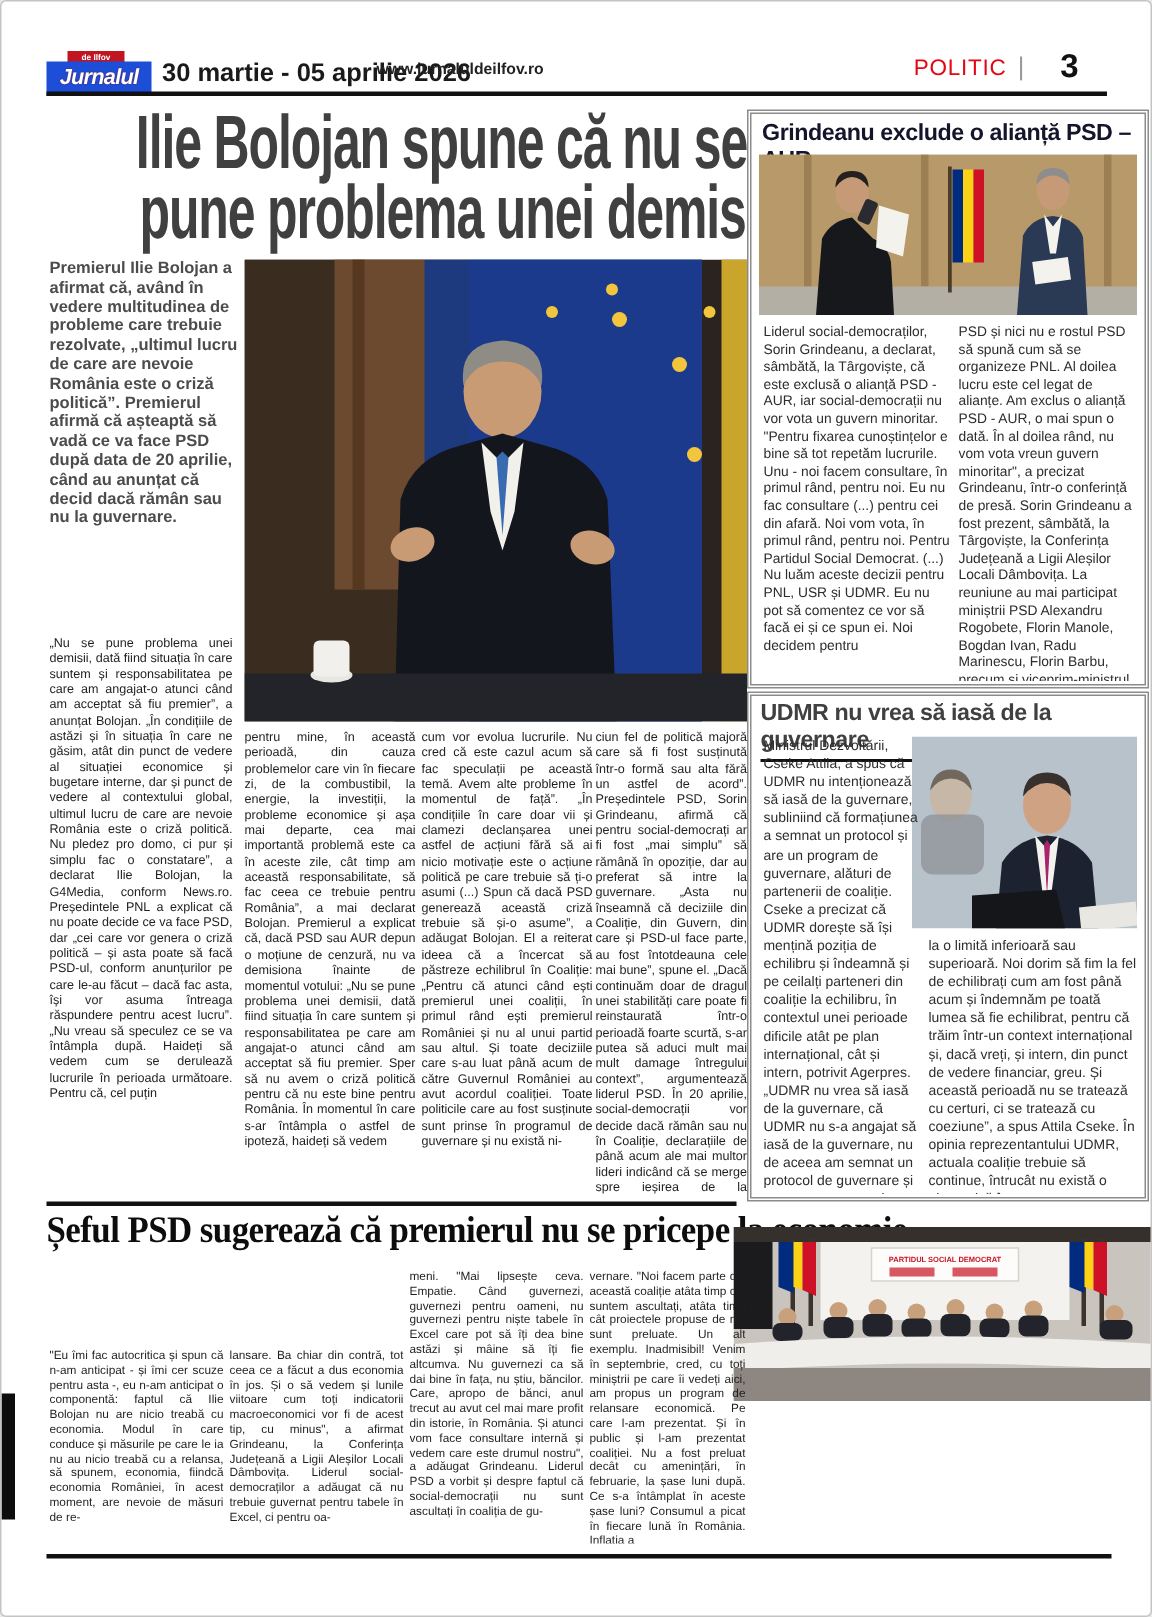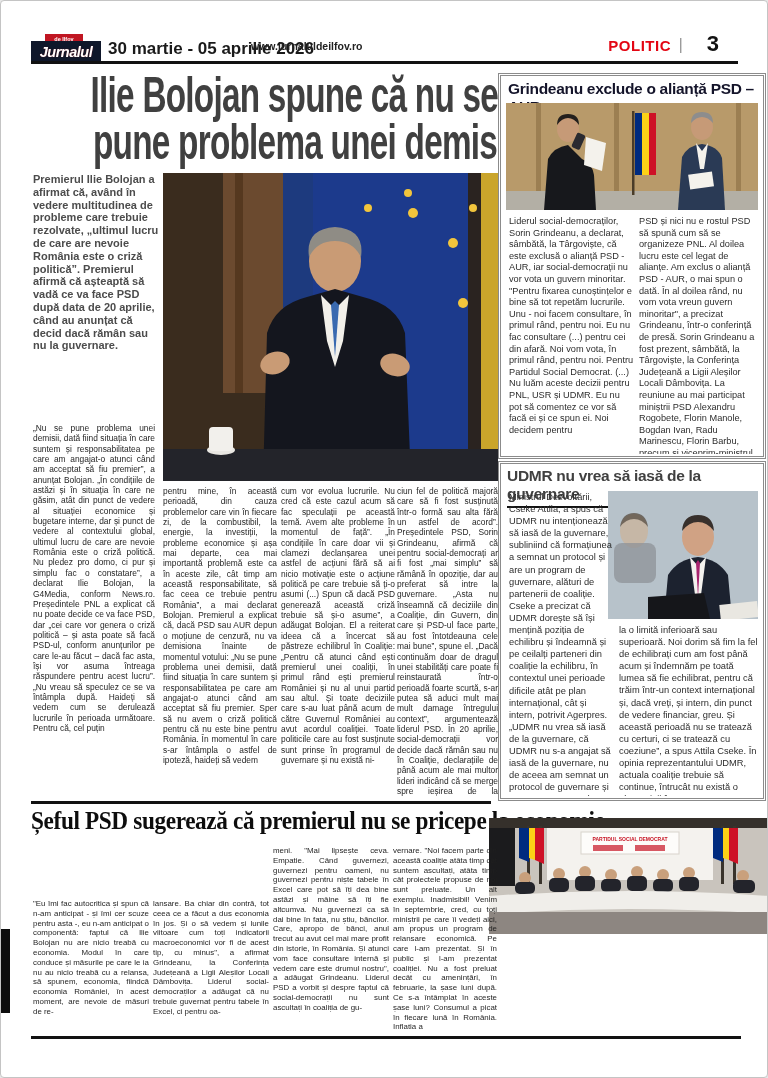--- a/index.html
+++ b/index.html
@@ -5,26 +5,26 @@
   html,body{margin:0;padding:0;background:#e8e8e8;}
   .page{position:relative;width:768px;height:1078px;background:#ffffff;margin:0 auto;
         font-family:"Liberation Sans",sans-serif;overflow:hidden;
         border:1px solid #c4c4c4;border-radius:4px;box-sizing:border-box;}
   .abs{position:absolute;}
 
   
   .logo-box{left:30px;top:33px;width:70px;height:30px;}
   .logo-tab{position:absolute;left:14px;top:0;width:38px;height:10px;background:#c01622;
             color:#fff;font-size:5.5px;font-weight:bold;text-align:center;line-height:10px;}
-  .logo-main{position:absolute;left:0;top:7px;width:70px;height:23px;background:#0f172a;
+  .logo-main{position:absolute;left:0;top:7px;width:70px;height:23px;background:#1d4ed8;
              color:#fff;font-weight:bold;font-style:italic;font-size:14.5px;text-align:center;
              line-height:23px;letter-spacing:-0.5px;text-shadow:0 0 1px #7d0e14;}
   .h-date{left:107px;top:38px;font-size:17px;font-weight:bold;color:#1a1a1a;}
   .h-site{left:250px;top:39px;font-size:10.5px;font-weight:bold;color:#222;}
-  .h-section{right:96px;top:36px;font-size:15px;font-weight:bold;color:#e30613;letter-spacing:0.5px;}
+  .h-section{right:96px;top:36px;font-size:15px;font-weight:normal;color:#e30613;letter-spacing:0.5px;}
   .h-sep{right:84px;top:34px;font-size:17px;color:#9a9a9a;font-weight:normal;}
   .h-page{right:48px;top:30px;font-size:22px;font-weight:bold;color:#111;}
   .h-rule{left:30px;top:60px;width:707px;height:3px;background:#111;}
 
   
   .main-headline{left:18px;top:70px;width:470px;text-align:left;color:#404040;}
   .main-headline .hl-line{display:inline-block;font-weight:900;font-size:45px;line-height:47px;
        letter-spacing:-1px;transform:scaleX(0.74) scaleY(1.12);transform-origin:50% 50%;white-space:nowrap;}
 
   

